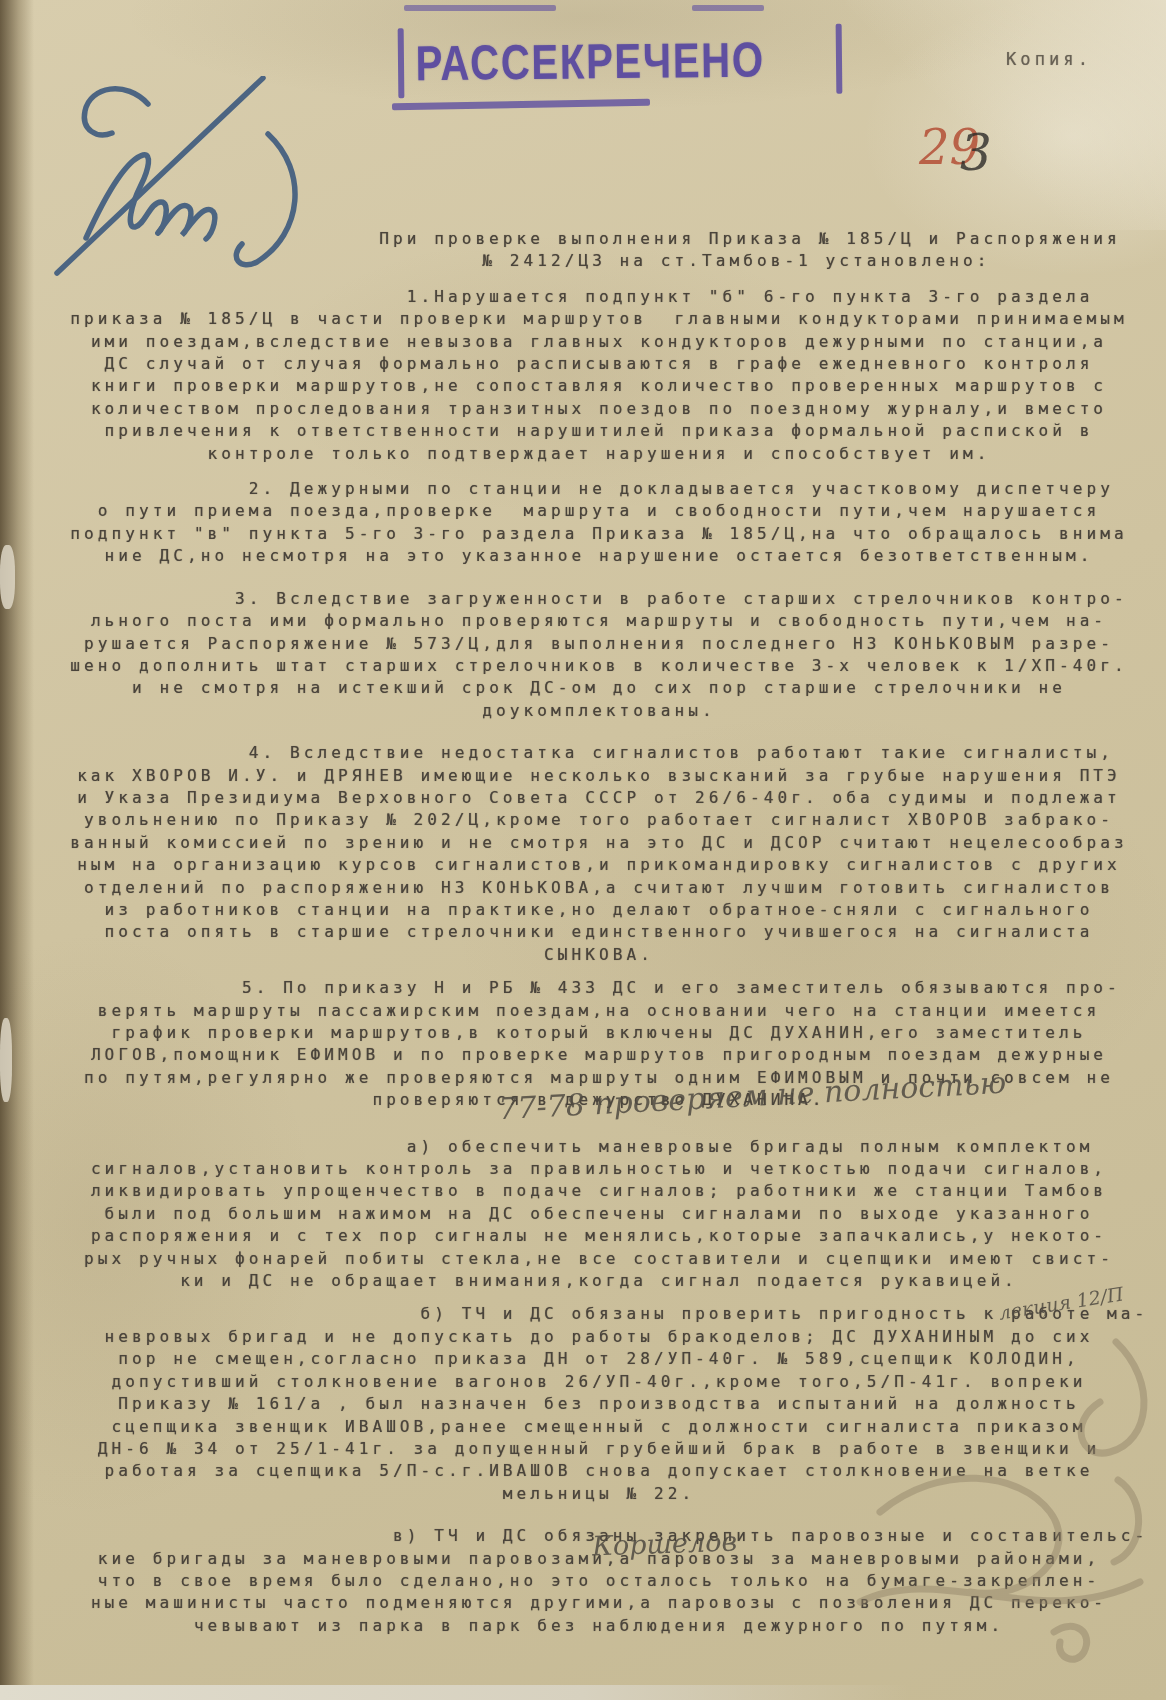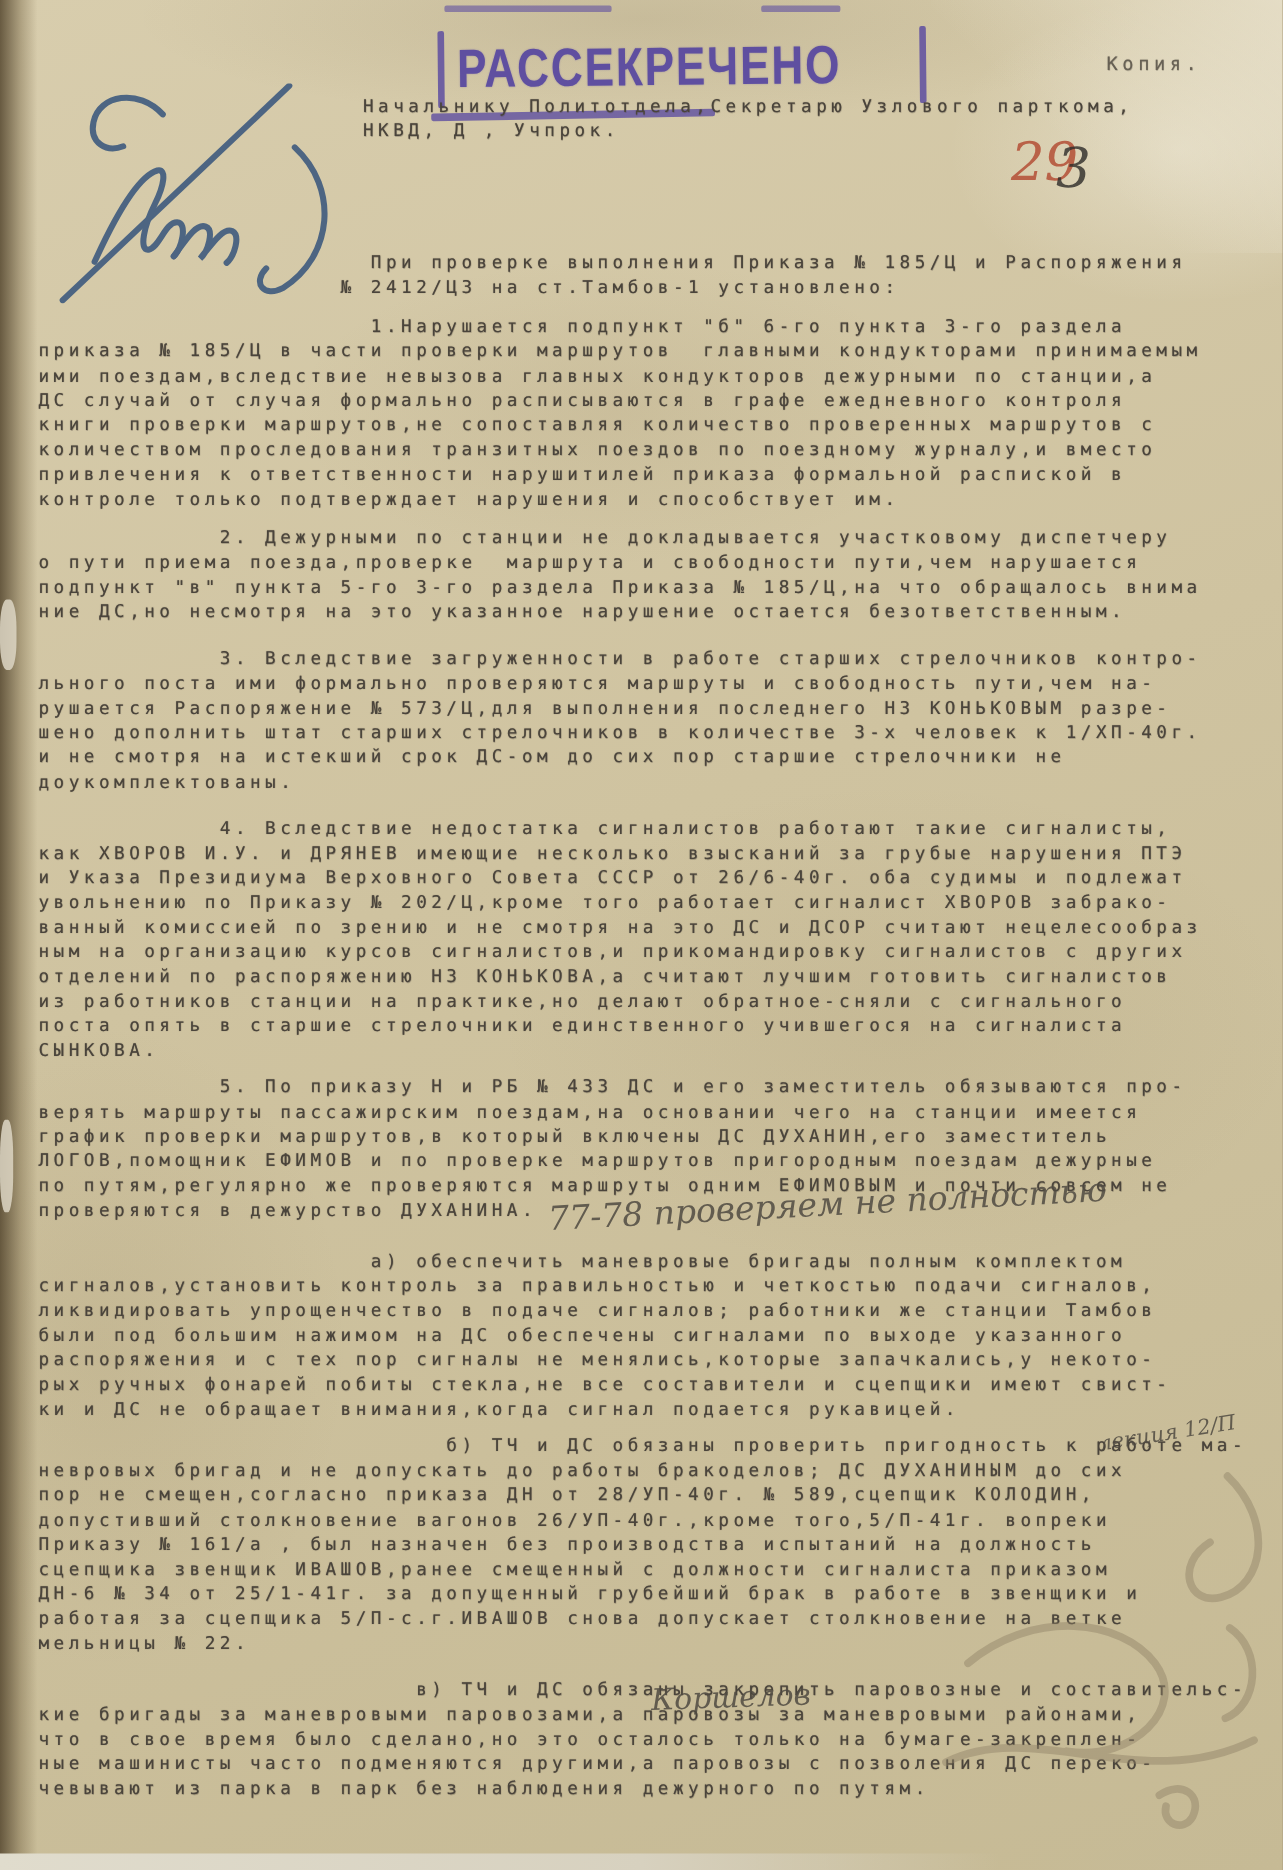--- a/index.html
+++ b/index.html
@@ -35,20 +35,21 @@
     position:absolute;left:0;bottom:0;width:100%;height:15px;
     background:linear-gradient(to right,#e0dccd 0%,#d7d1bf 50%,rgba(215,209,191,0) 78%);
   }
   
   .typewritten{
     white-space:pre;
     font-family:"DejaVu Sans Mono",monospace;
     font-size:16px;letter-spacing:4.1px;line-height:22.4px;
     color:#4a443b;
     text-shadow:0 0 1px rgba(74,68,59,.55), .4px .4px 0 rgba(74,68,59,.25);
+    text-align:center;
   }
   .doc-body{position:absolute;left:35px;top:228px;width:1128px;}
   .mb13{margin-bottom:13px;} .mb20{margin-bottom:20px;}
   .mb11{margin-bottom:11px;} .mb24{margin-bottom:24px;}
   
   .copy-label{position:absolute;left:1006px;top:48px;font-size:17px;opacity:.8;}
   .addressee{position:absolute;left:330px;top:86px;line-height:27px;}
   
   .stamp{
     position:absolute;left:398px;top:26px;height:70px;
@@ -100,24 +101,20 @@
 
   <div class="stamp">
     <div class="stamp-bar"></div>
     <div class="stamp-text">РАССЕКРЕЧЕНО</div>
     <div class="stamp-bar"></div>
   </div>
   <div class="stamp-underline"></div>
 
   <div class="typewritten copy-label">Копия.</div>
 
-  <div class="addressee">
-    <div class="typewritten">Начальнику Политотдела,Секретарю Узлового парткома,</div>
-    <div class="typewritten">НКВД, Д , Учпрок.</div>
-  </div>
 
   <svg style="left:30px;top:76px;" width="300" height="200" viewBox="0 0 300 200">
     <g fill="none" stroke="#35547c" stroke-width="5.5" stroke-linecap="round" opacity=".85">
       <path d="M 118,28 C 96,4 60,10 55,35 C 51,54 67,63 82,57"></path>
       <path d="M 233,2 L 27,197"></path>
       <path d="M 56,162 C 76,118 96,84 113,79 C 122,77 119,93 111,109 C 101,129 96,152 105,151 C 115,149 120,126 131,126 C 141,126 135,151 128,157"></path>
       <path d="M 128,157 C 141,139 149,127 157,130 C 165,133 159,153 152,159 C 164,144 173,131 181,134 C 189,138 183,157 176,163"></path>
       <path d="M 238,58 C 278,95 273,157 227,186 C 210,195 199,181 212,168"></path>
     </g>
   </svg>

